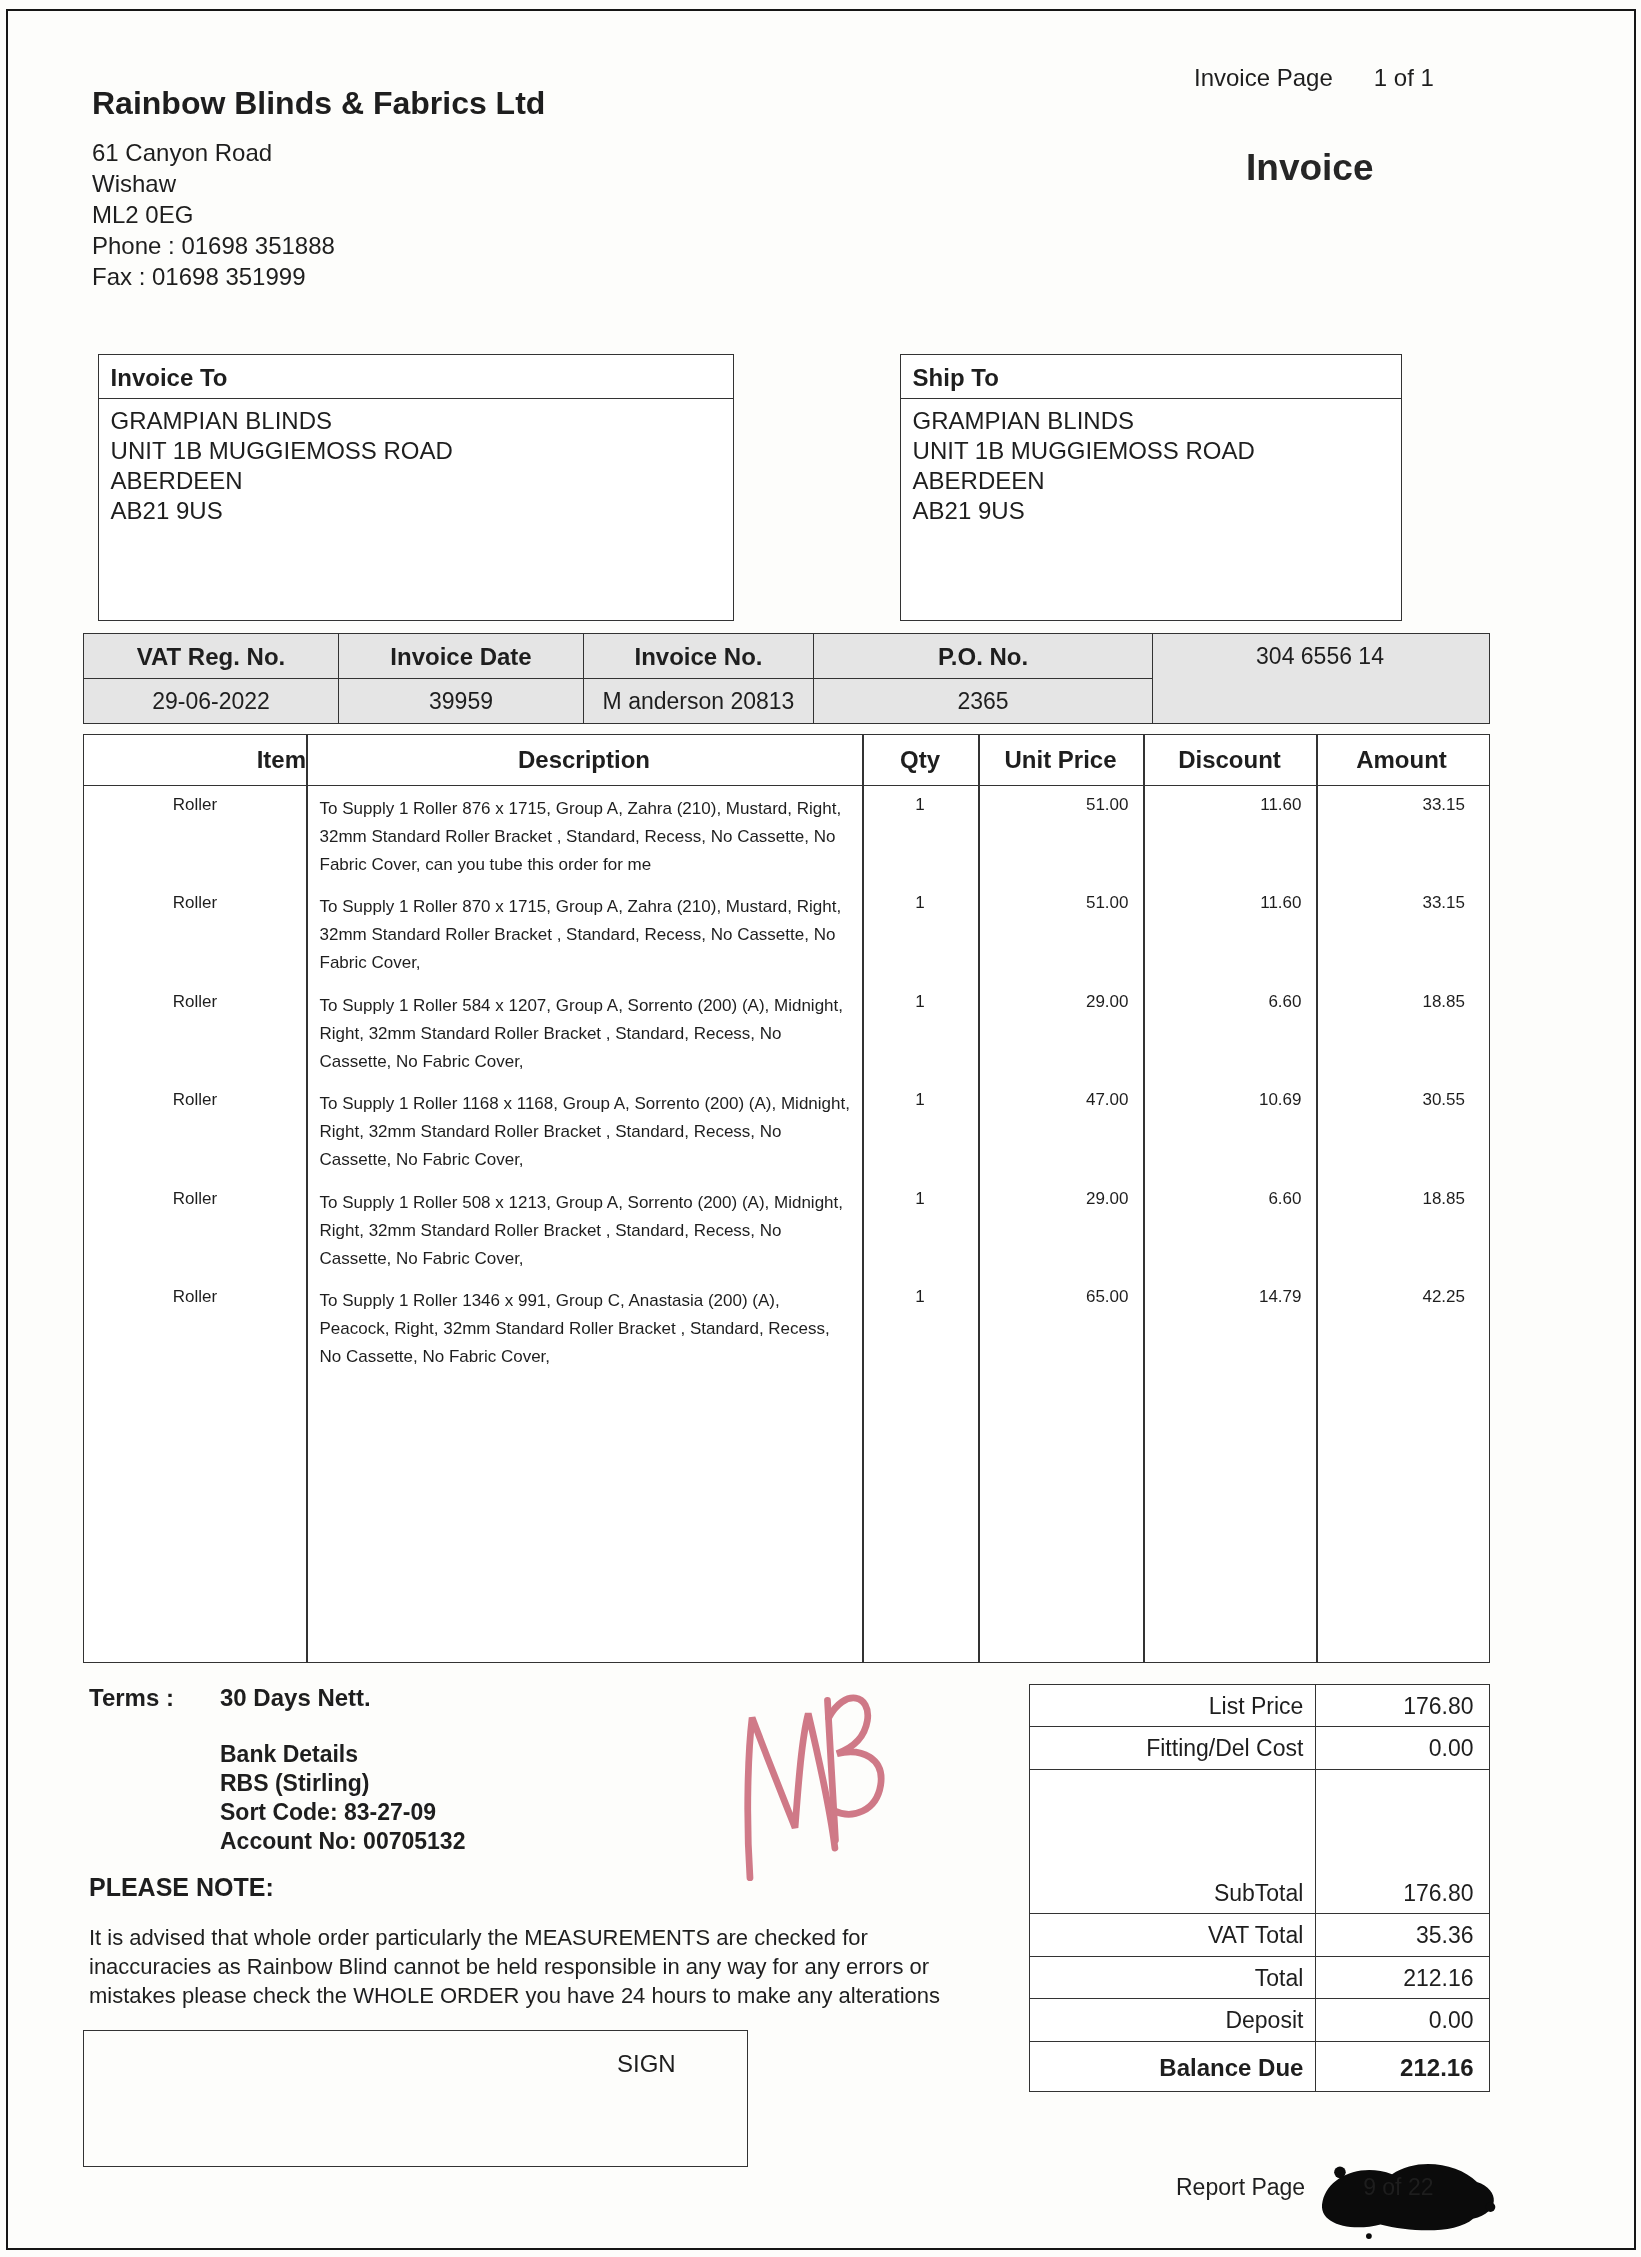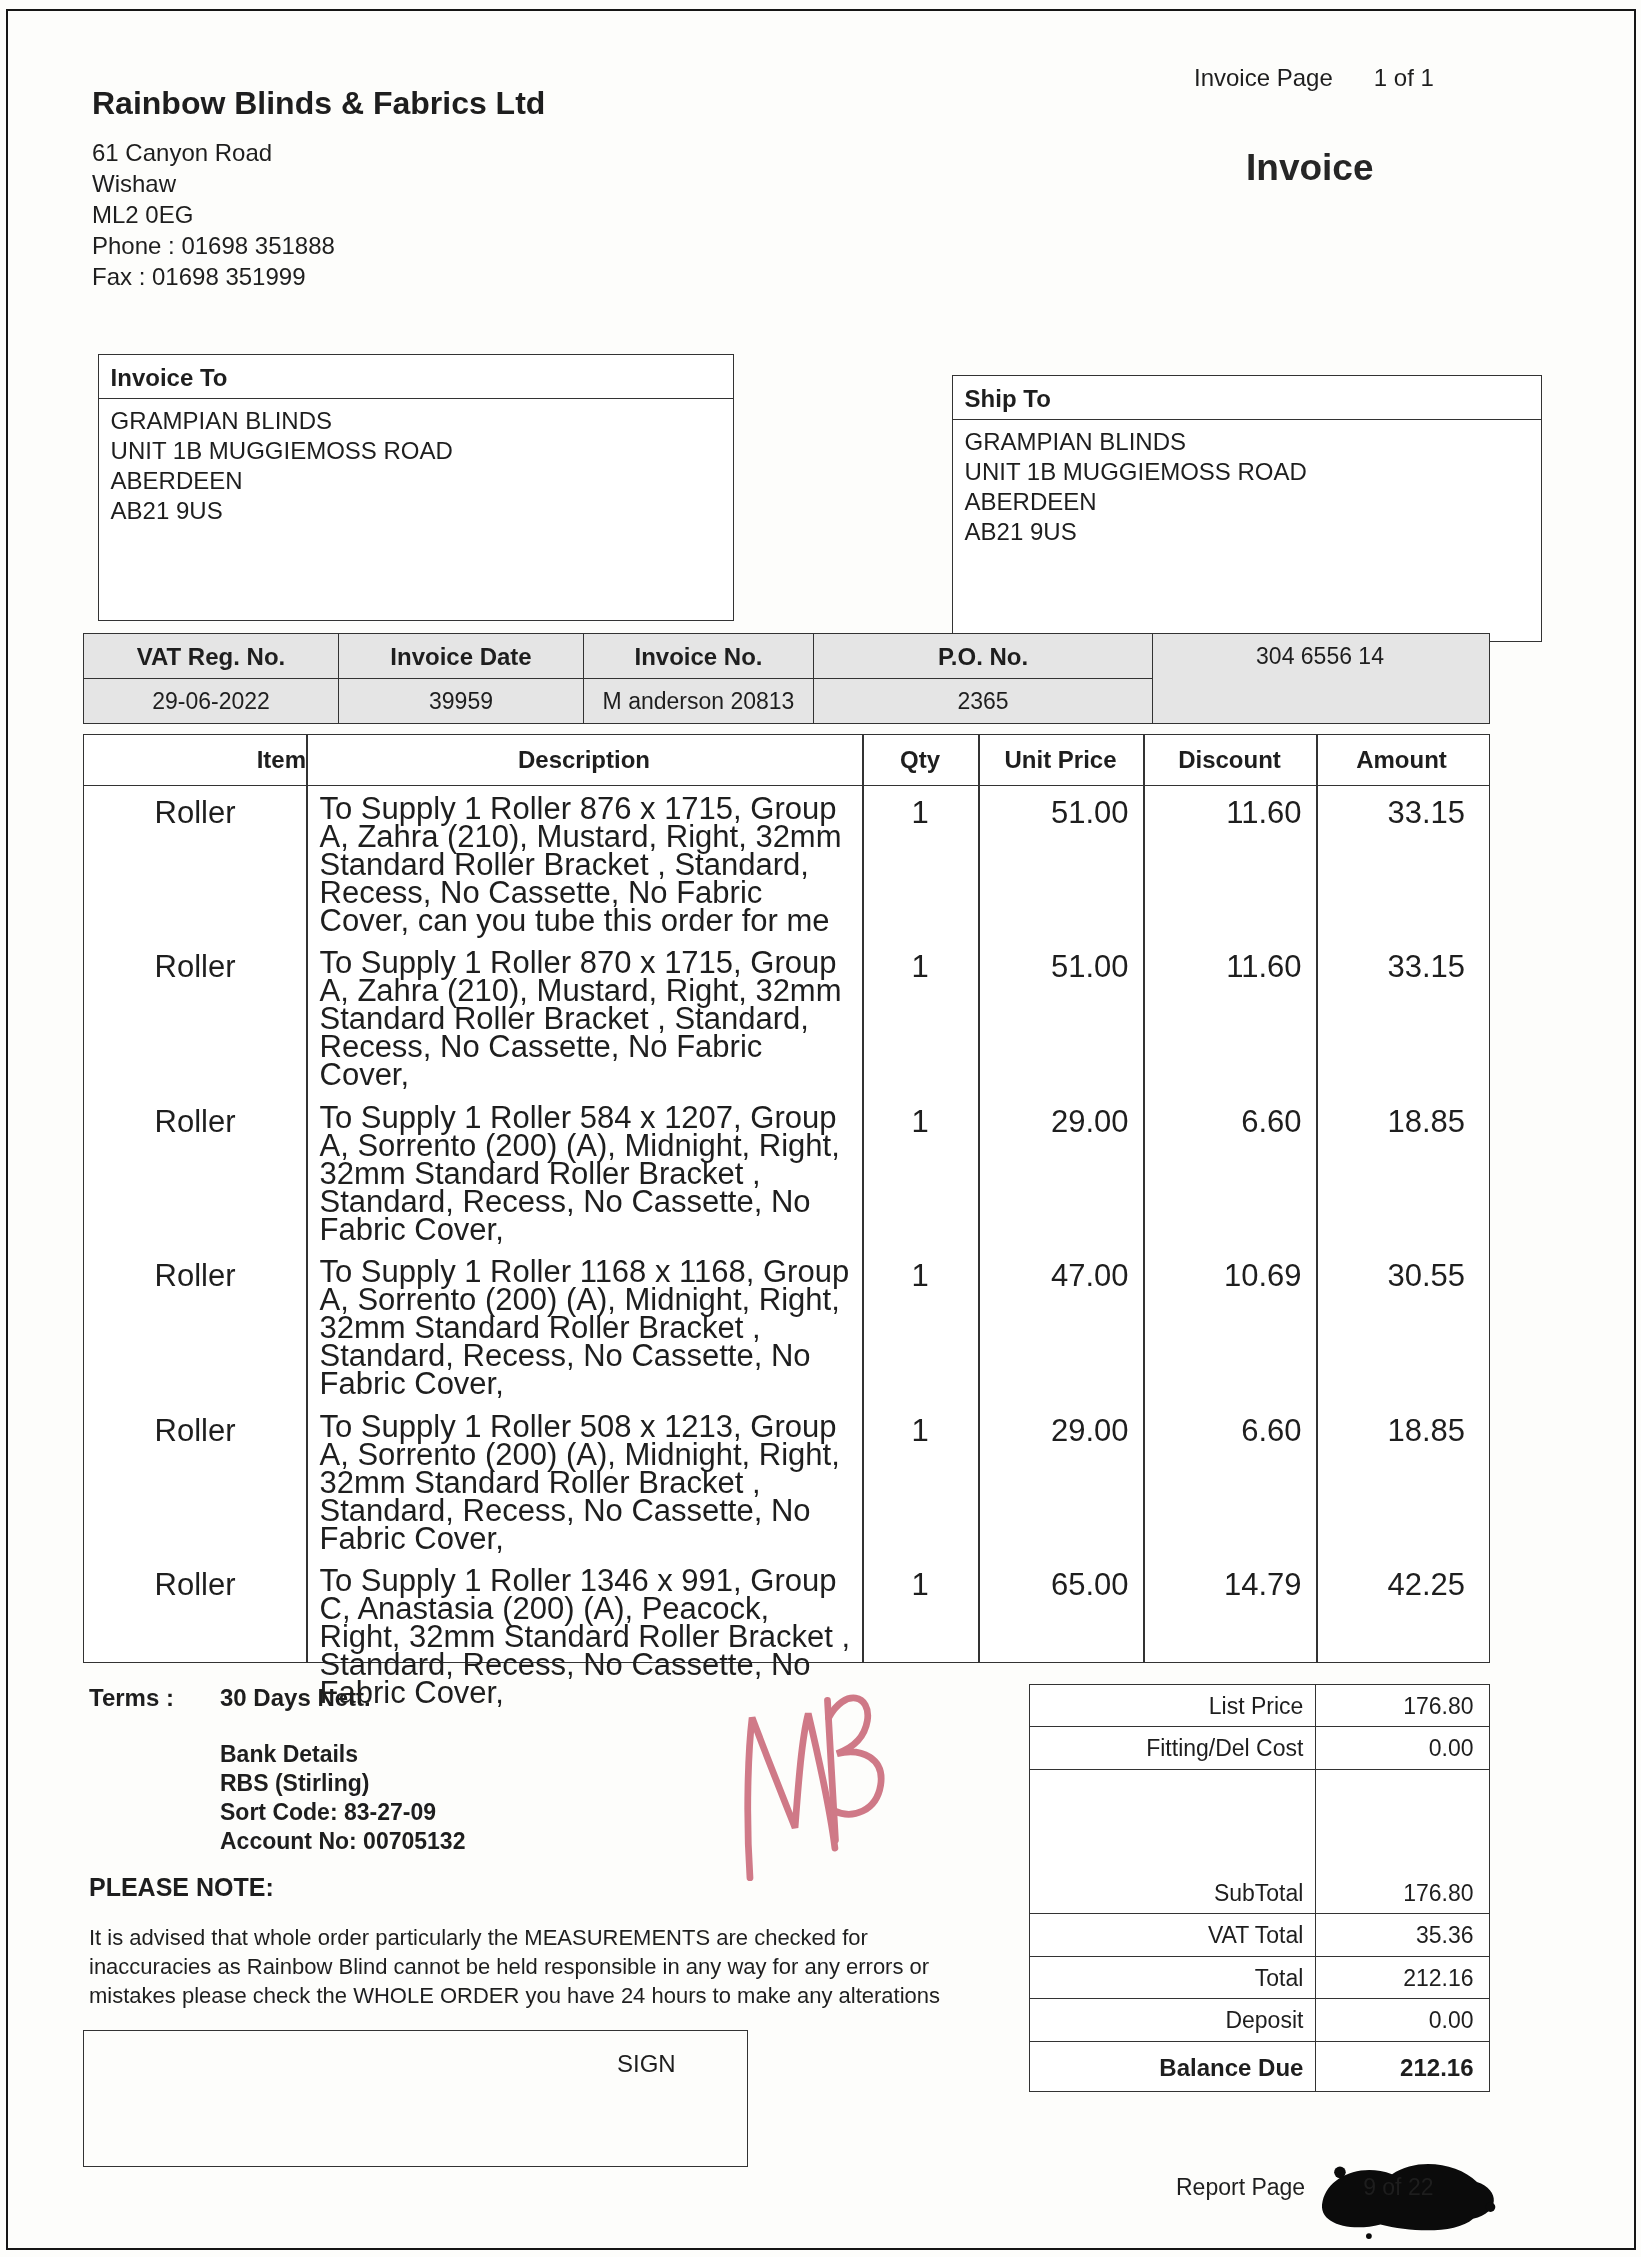--- a/index.html
+++ b/index.html
@@ -20,21 +20,21 @@
   .company { position: absolute; left: 92px; top: 85px; }
   .company-name { font-size: 32px; font-weight: bold; margin-bottom: 15.4px; }
   .company-line { font-size: 24px; line-height: 31px; }
   .page-info { position: absolute; left: 1194px; top: 64px; font-size: 24px; }
   .page-info .pi-gap { display: inline-block; width: 41px; }
   .invoice-title { position: absolute; left: 1246px; top: 147px; font-size: 37px; font-weight: bold; color: #262626; }
 
   
   .addr-box { position: absolute; top: 354px; height: 267px; border: 1.9px solid #333; background: #fff; }
   .box-invoice-to { left: 98px; width: 636px; }
-  .box-ship-to  { left: 952px; width: 590px; margin-top: 21px; }
+  .box-ship-to  { left: 900px; width: 502px; }
   .addr-title { font-weight: bold; font-size: 24px; padding: 8.7px 11.6px 6.8px 11.6px; border-bottom: 1.9px solid #333; }
   .addr-lines { padding: 6.8px 11.6px; font-size: 24px; line-height: 30px; }
 
   
   .meta-table { position: absolute; left: 83px; top: 633px; width: 1407px; border: 1.9px solid #333;
     display: grid; grid-template-columns: 255px 245px 230px 339px 334px; background: #e5e5e5; }
   .meta-cell { border-right: 1.9px solid #333; text-align: center; padding: 8.7px 3.9px 7.7px 3.9px; }
   .meta-cell:nth-child(5n) { border-right: none; }
   .meta-head { font-weight: bold; font-size: 24px; border-bottom: 1.9px solid #333; }
   .meta-val { font-size: 23px; }
@@ -44,21 +44,21 @@
   .items-header { display: flex; height: 51px; border-bottom: 1.9px solid #333; align-items: center; font-weight: bold; font-size: 24px; position: relative; z-index: 2; }
   .h-item { width: 222px; text-align: right; }
   .h-desc { width: 556px; text-align: center; }
   .h-qty  { width: 116px; text-align: center; }
   .h-unit { width: 165px; text-align: center; }
   .h-disc { width: 173px; text-align: center; }
   .h-amt  { width: 171px; text-align: center; }
   .vline { position: absolute; top: 0; bottom: 0; width: 1.9px; background: #333; z-index: 1; }
   .vl-1 { left: 222px; } .vl-2 { left: 778px; } .vl-3 { left: 894px; } .vl-4 { left: 1059px; } .vl-5 { left: 1232px; }
   .items-body { position: relative; padding-top: 8.7px; z-index: 2; }
-  .item-row { display: flex; margin-bottom: 14.5px; font-size: 31px; }
+  .item-row { display: flex; margin-bottom: 14.5px; font-size: 17px; }
   .c-item { width: 222px; text-align: center; }
   .c-desc { width: 556px; padding: 0 11.6px 0 13.5px; line-height: 28px; }
   .c-qty  { width: 116px; text-align: center; }
   .c-unit { width: 165px; text-align: right; padding-right: 14.5px; }
   .c-disc { width: 173px; text-align: right; padding-right: 14.5px; }
   .c-amt  { width: 171px; text-align: right; padding-right: 22px; }
 
   
   .terms-label { position: absolute; left: 89px; top: 1684px; font-size: 24px; font-weight: bold; }
   .terms-value { position: absolute; left: 220px; top: 1684px; font-size: 24px; font-weight: bold; }

